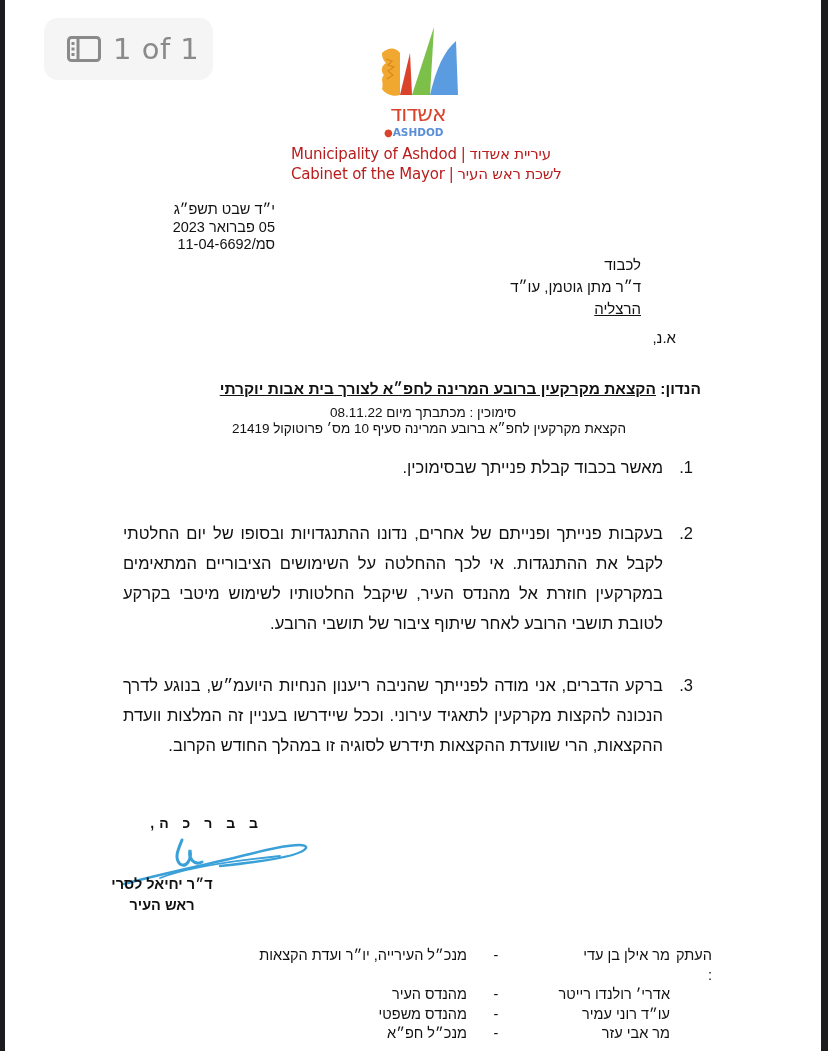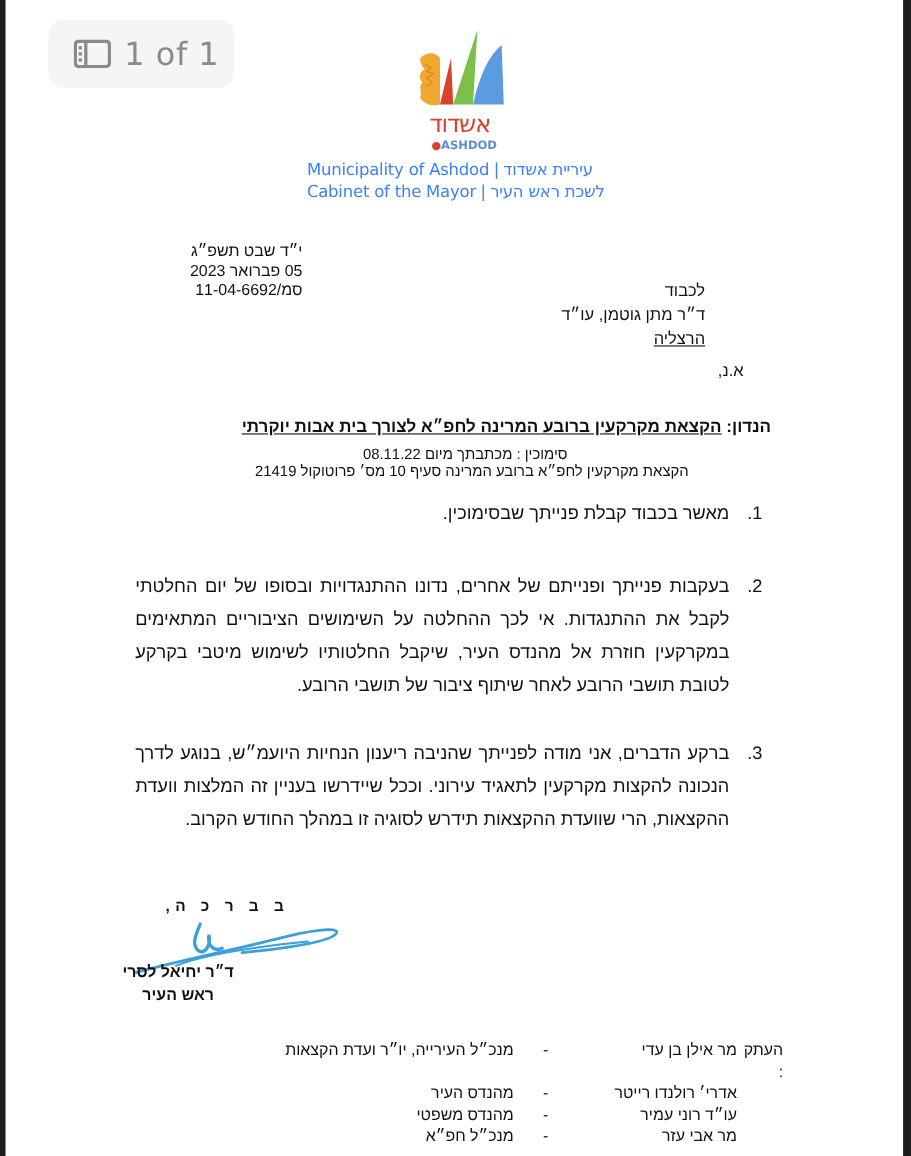--- a/index.html
+++ b/index.html
@@ -23,37 +23,37 @@
 
     
     .logo { position: absolute; left: 365px; top: 25px; width: 90px; height: 110px; }
     .logo svg { width: 90px; height: 92px; display: block; }
     .logo-heb {
       position: absolute; left: 6px; top: 76px; width: 84px; text-align: center;
       font-family: "DejaVu Sans", sans-serif; font-weight: normal; font-size: 22px; color: #d9432b;
       direction: rtl; letter-spacing: -1px;
     }
     .logo-eng {
-      position: absolute; left: 14px; top: 101px; width: 76px; text-align: center;
+      position: absolute; left: 14px; top: 101px; width: 76px; text-align: left;
       font-family: "DejaVu Sans", sans-serif; font-size: 10.5px; font-weight: bold; color: #5b8ed6;
     }
     .logo-eng .apple { color: #d9432b; font-size: 10px; }
 
     .lh-line {
-      position: absolute; left: 274px; width: 280px; font-size: 15px; color: #3b82f6;
+      position: absolute; left: 286px; width: 280px; font-size: 15px; color: #b91c1c;
       font-family: "DejaVu Sans", sans-serif; white-space: nowrap; letter-spacing: -0.2px;
     }
     .lh-line.l1 { top: 145px; }
     .lh-line.l2 { top: 165px; }
     .lh-line .sep { padding: 0 4px; }
 
     
     .doc { font-family: "Liberation Sans", "DejaVu Sans", sans-serif; color: #111; direction: rtl; }
 
-    .date-block { position: absolute; left: 140px; top: 201px; width: 130px; text-align: right; font-size: 14.5px; line-height: 17.5px; direction: rtl; margin-top: 20px; }
+    .date-block { position: absolute; left: 140px; top: 201px; width: 130px; text-align: right; font-size: 14.5px; line-height: 17.5px; direction: rtl; }
 
     .to-block { position: absolute; right: 180px; top: 254px; text-align: right; font-size: 15px; line-height: 22px; direction: rtl; }
     .to-block .u { text-decoration: underline; }
     .salut { position: absolute; right: 145px; top: 329px; font-size: 15px; direction: rtl; }
 
     .subject { position: absolute; left: 160px; right: 120px; top: 380px; text-align: right; direction: rtl; font-size: 15.5px; font-weight: bold; }
     .subject .subj-text { text-decoration: underline; }
     .ref1 { position: absolute; left: 160px; right: 120px; top: 405px; text-align: center; direction: rtl; font-size: 13.5px; padding-right: 20px; }
     .ref2 { position: absolute; left: 152px; right: 120px; top: 421px; text-align: center; direction: rtl; font-size: 13.5px; }
 

